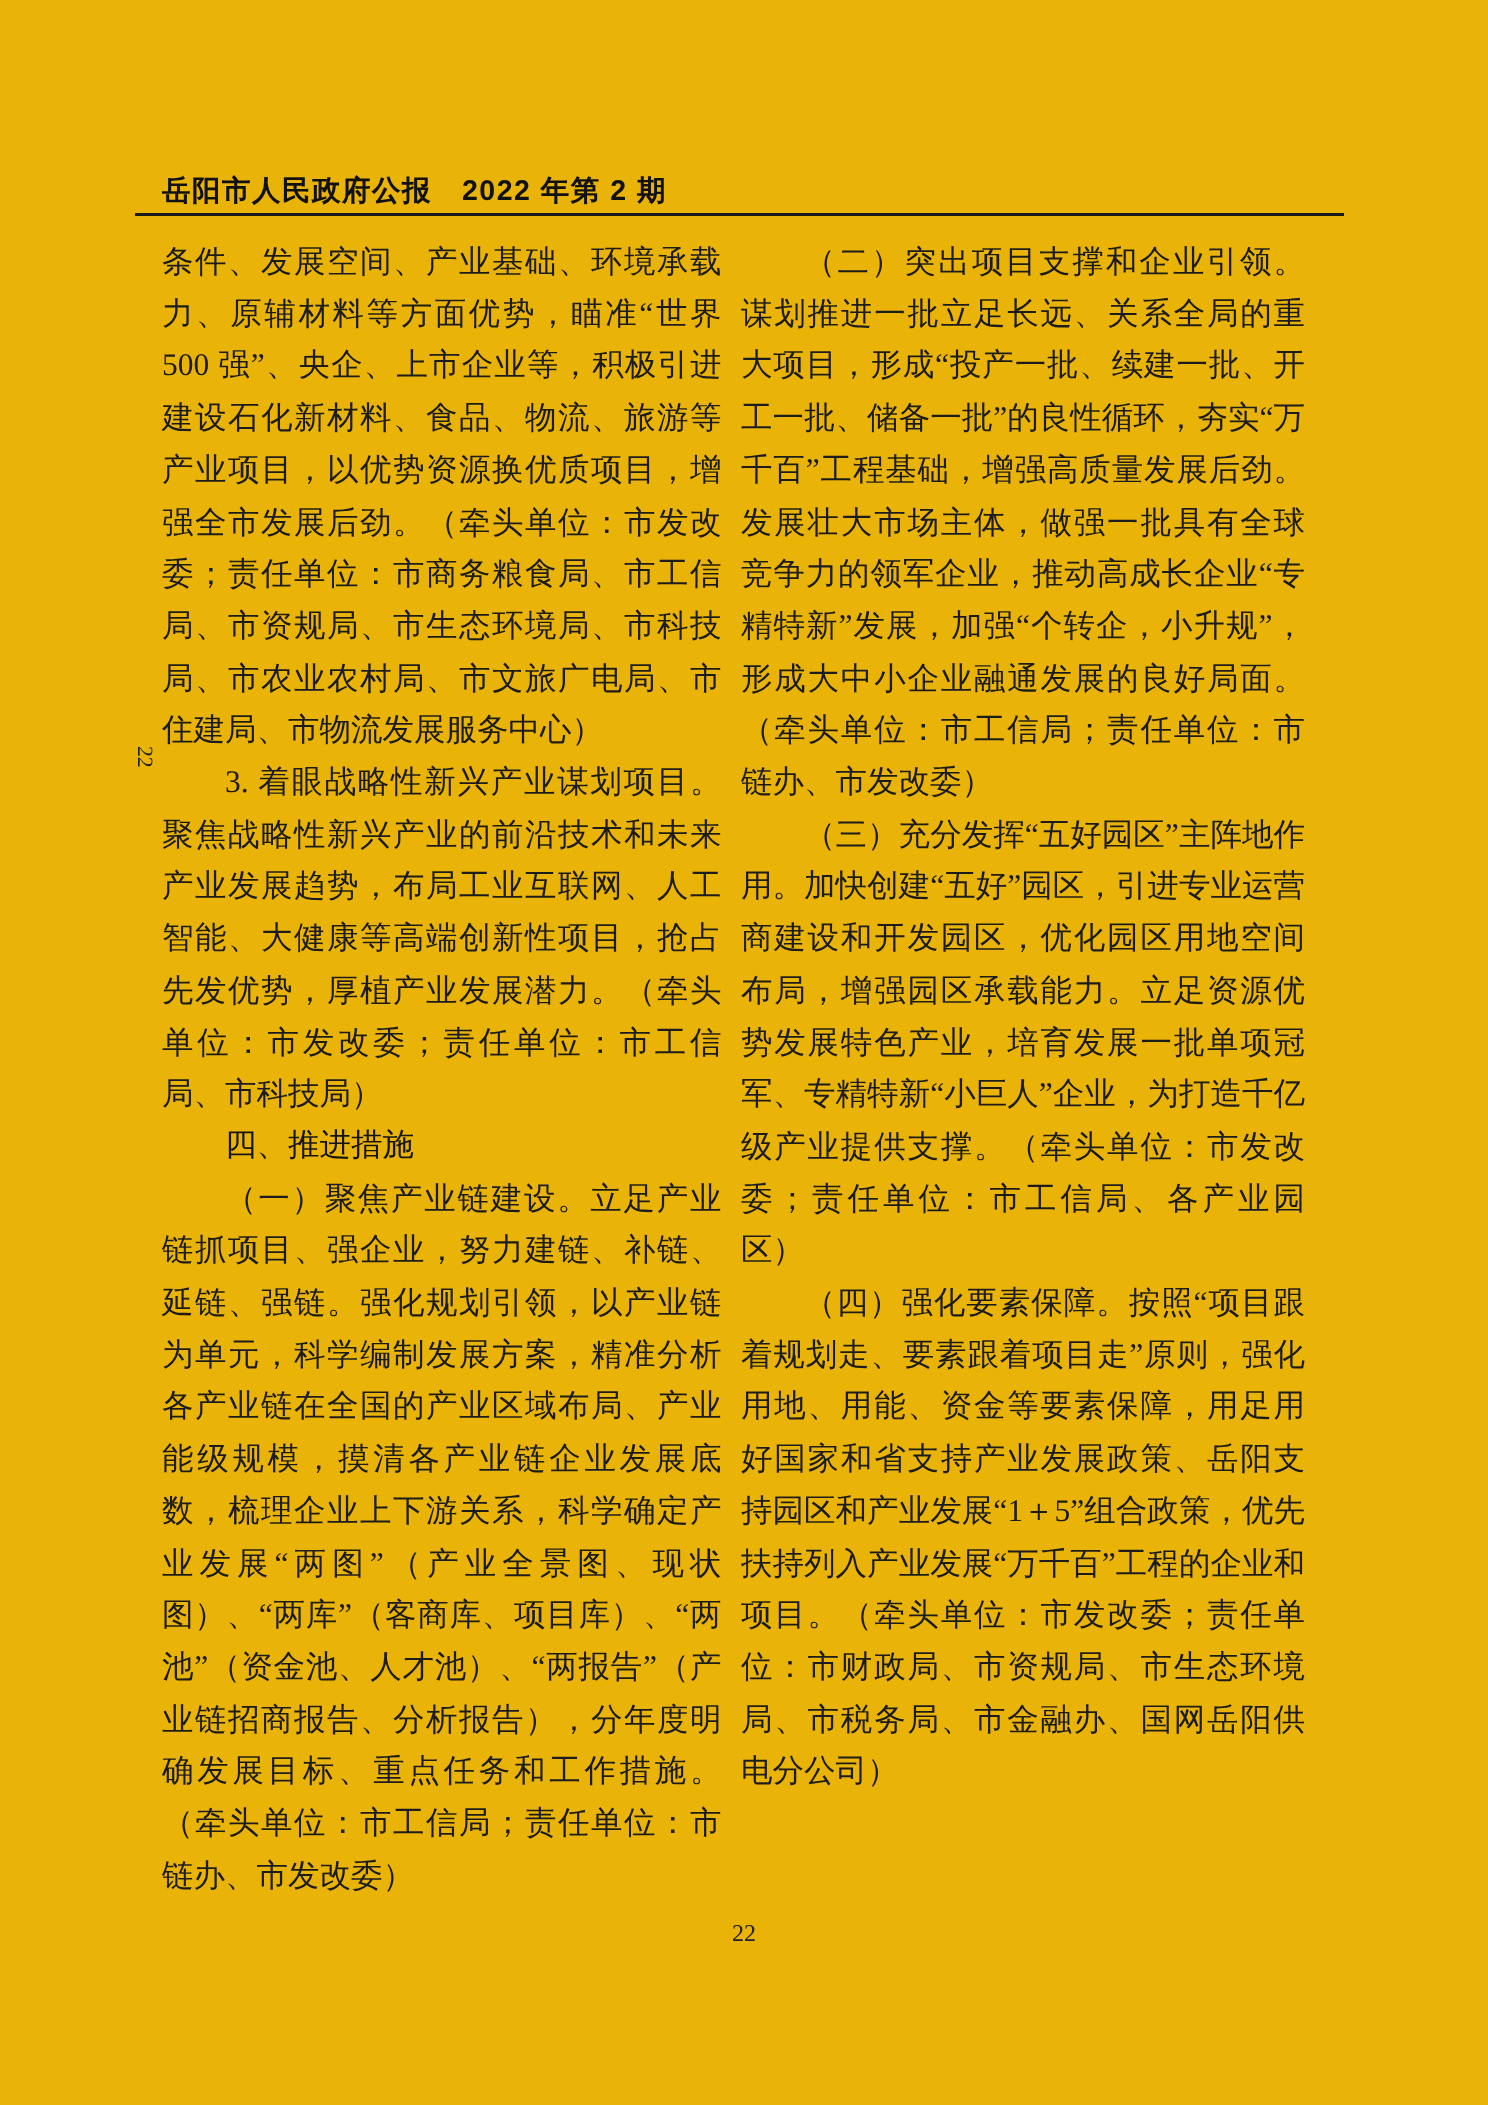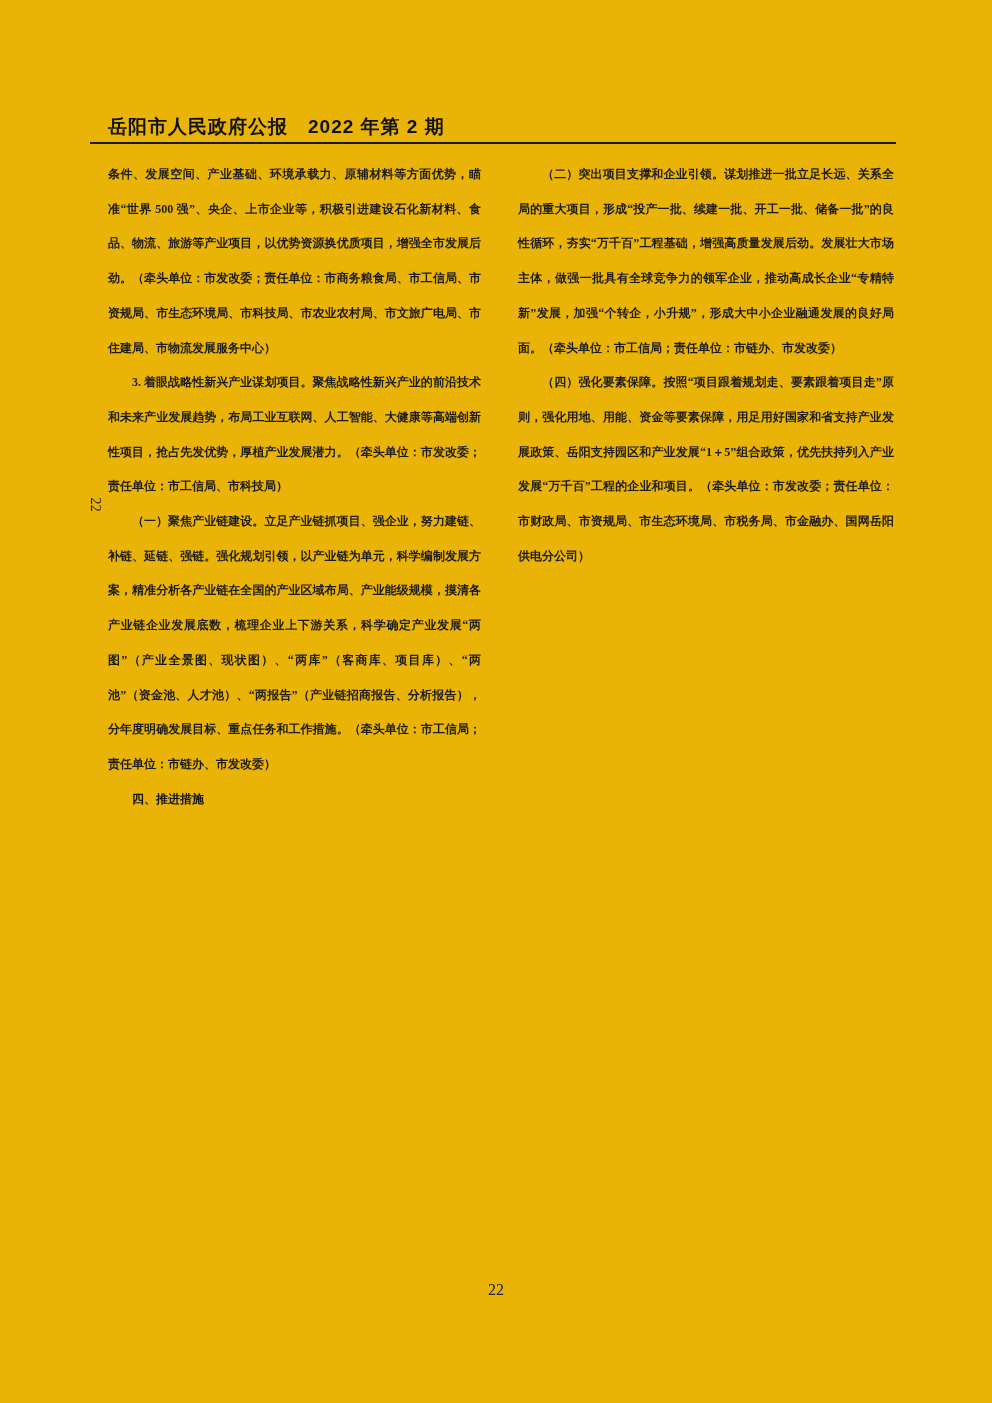--- a/index.html
+++ b/index.html
@@ -31,40 +31,39 @@
     position: absolute;
     left: 90px;
     top: 142px;
     width: 806px;
     height: 2px;
     background: #1a1a1a;
   }
   .column {
     position: absolute;
     top: 157px;
-    font-size: 12px;
+    font-size: 21px;
     line-height: 34.7px;
     text-align: justify;
     color: #1c1c1c;
-    font-weight: bold;
   }
   .column p {
     margin: 0;
     padding: 0;
     overflow-wrap: break-word;
   }
   .column p.indent {
     text-indent: 2em;
   }
   .col-left {
     left: 108px;
     width: 373px;
   }
   .col-right {
-    left: 518px;
+    left: 494px;
     width: 376px;
   }
   .heading {
     font-family: "Liberation Sans", "DejaVu Sans", sans-serif;
     color: #151515;
   }
   .margin-page-number {
     position: absolute;
     left: 88px;
     top: 496px;
@@ -90,24 +89,25 @@
 
   <div class="header-title">岳阳市人民政府公报　2022 年第 2 期</div>
 
   <div class="header-rule"></div>
 
   <div class="margin-page-number">22</div>
 
   <div class="column col-left">
     <p>条件、发展空间、产业基础、环境承载力、原辅材料等方面优势，瞄准“世界 500 强”、央企、上市企业等，积极引进建设石化新材料、食品、物流、旅游等产业项目，以优势资源换优质项目，增强全市发展后劲。（牵头单位：市发改委；责任单位：市商务粮食局、市工信局、市资规局、市生态环境局、市科技局、市农业农村局、市文旅广电局、市住建局、市物流发展服务中心）</p>
     <p class="indent">3. 着眼战略性新兴产业谋划项目。聚焦战略性新兴产业的前沿技术和未来产业发展趋势，布局工业互联网、人工智能、大健康等高端创新性项目，抢占先发优势，厚植产业发展潜力。（牵头单位：市发改委；责任单位：市工信局、市科技局）</p>
+    <p class="indent heading">四、推进措施</p>
     <p class="indent">（一）聚焦产业链建设。立足产业链抓项目、强企业，努力建链、补链、延链、强链。强化规划引领，以产业链为单元，科学编制发展方案，精准分析各产业链在全国的产业区域布局、产业能级规模，摸清各产业链企业发展底数，梳理企业上下游关系，科学确定产业发展“两图”（产业全景图、现状图）、“两库”（客商库、项目库）、“两池”（资金池、人才池）、“两报告”（产业链招商报告、分析报告），分年度明确发展目标、重点任务和工作措施。（牵头单位：市工信局；责任单位：市链办、市发改委）</p>
-    <p class="indent heading">四、推进措施</p>
   </div>
 
   <div class="column col-right">
     <p class="indent">（二）突出项目支撑和企业引领。谋划推进一批立足长远、关系全局的重大项目，形成“投产一批、续建一批、开工一批、储备一批”的良性循环，夯实“万千百”工程基础，增强高质量发展后劲。发展壮大市场主体，做强一批具有全球竞争力的领军企业，推动高成长企业“专精特新”发展，加强“个转企，小升规”，形成大中小企业融通发展的良好局面。（牵头单位：市工信局；责任单位：市链办、市发改委）</p>
+    <p class="indent">（三）充分发挥“五好园区”主阵地作用。加快创建“五好”园区，引进专业运营商建设和开发园区，优化园区用地空间布局，增强园区承载能力。立足资源优势发展特色产业，培育发展一批单项冠军、专精特新“小巨人”企业，为打造千亿级产业提供支撑。（牵头单位：市发改委；责任单位：市工信局、各产业园区）</p>
     <p class="indent">（四）强化要素保障。按照“项目跟着规划走、要素跟着项目走”原则，强化用地、用能、资金等要素保障，用足用好国家和省支持产业发展政策、岳阳支持园区和产业发展“1＋5”组合政策，优先扶持列入产业发展“万千百”工程的企业和项目。（牵头单位：市发改委；责任单位：市财政局、市资规局、市生态环境局、市税务局、市金融办、国网岳阳供电分公司）</p>
   </div>
 
   <div class="footer-page-number">22</div>
 
 </div>
 
 </body></html>

